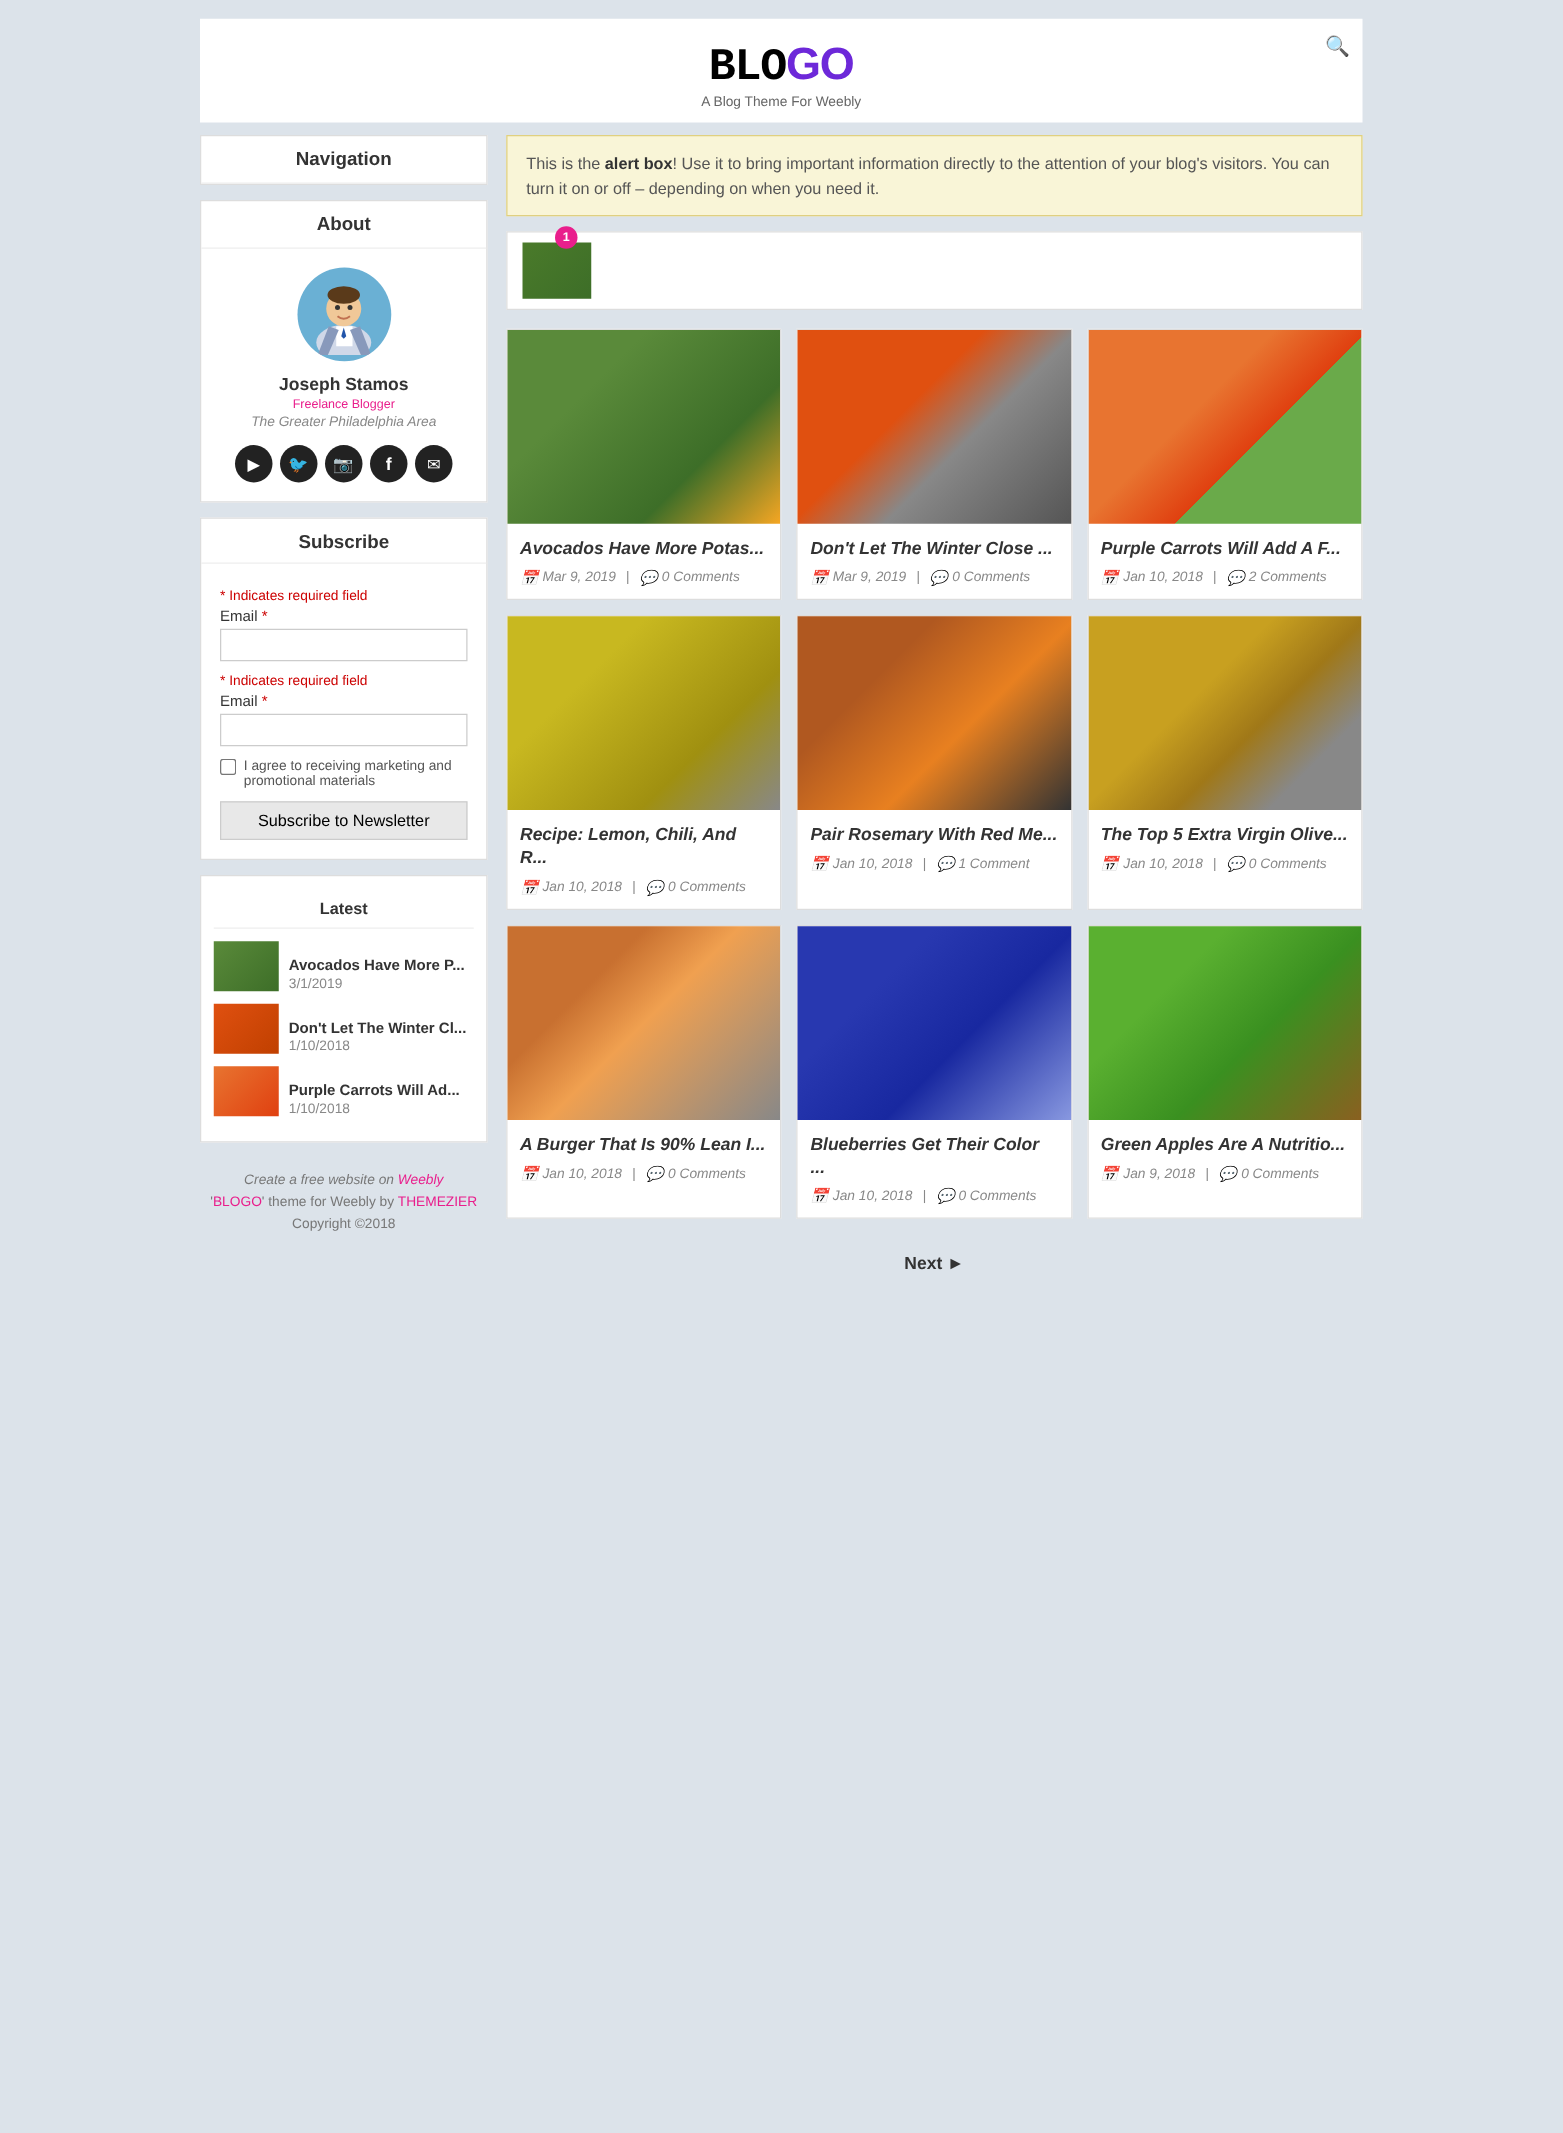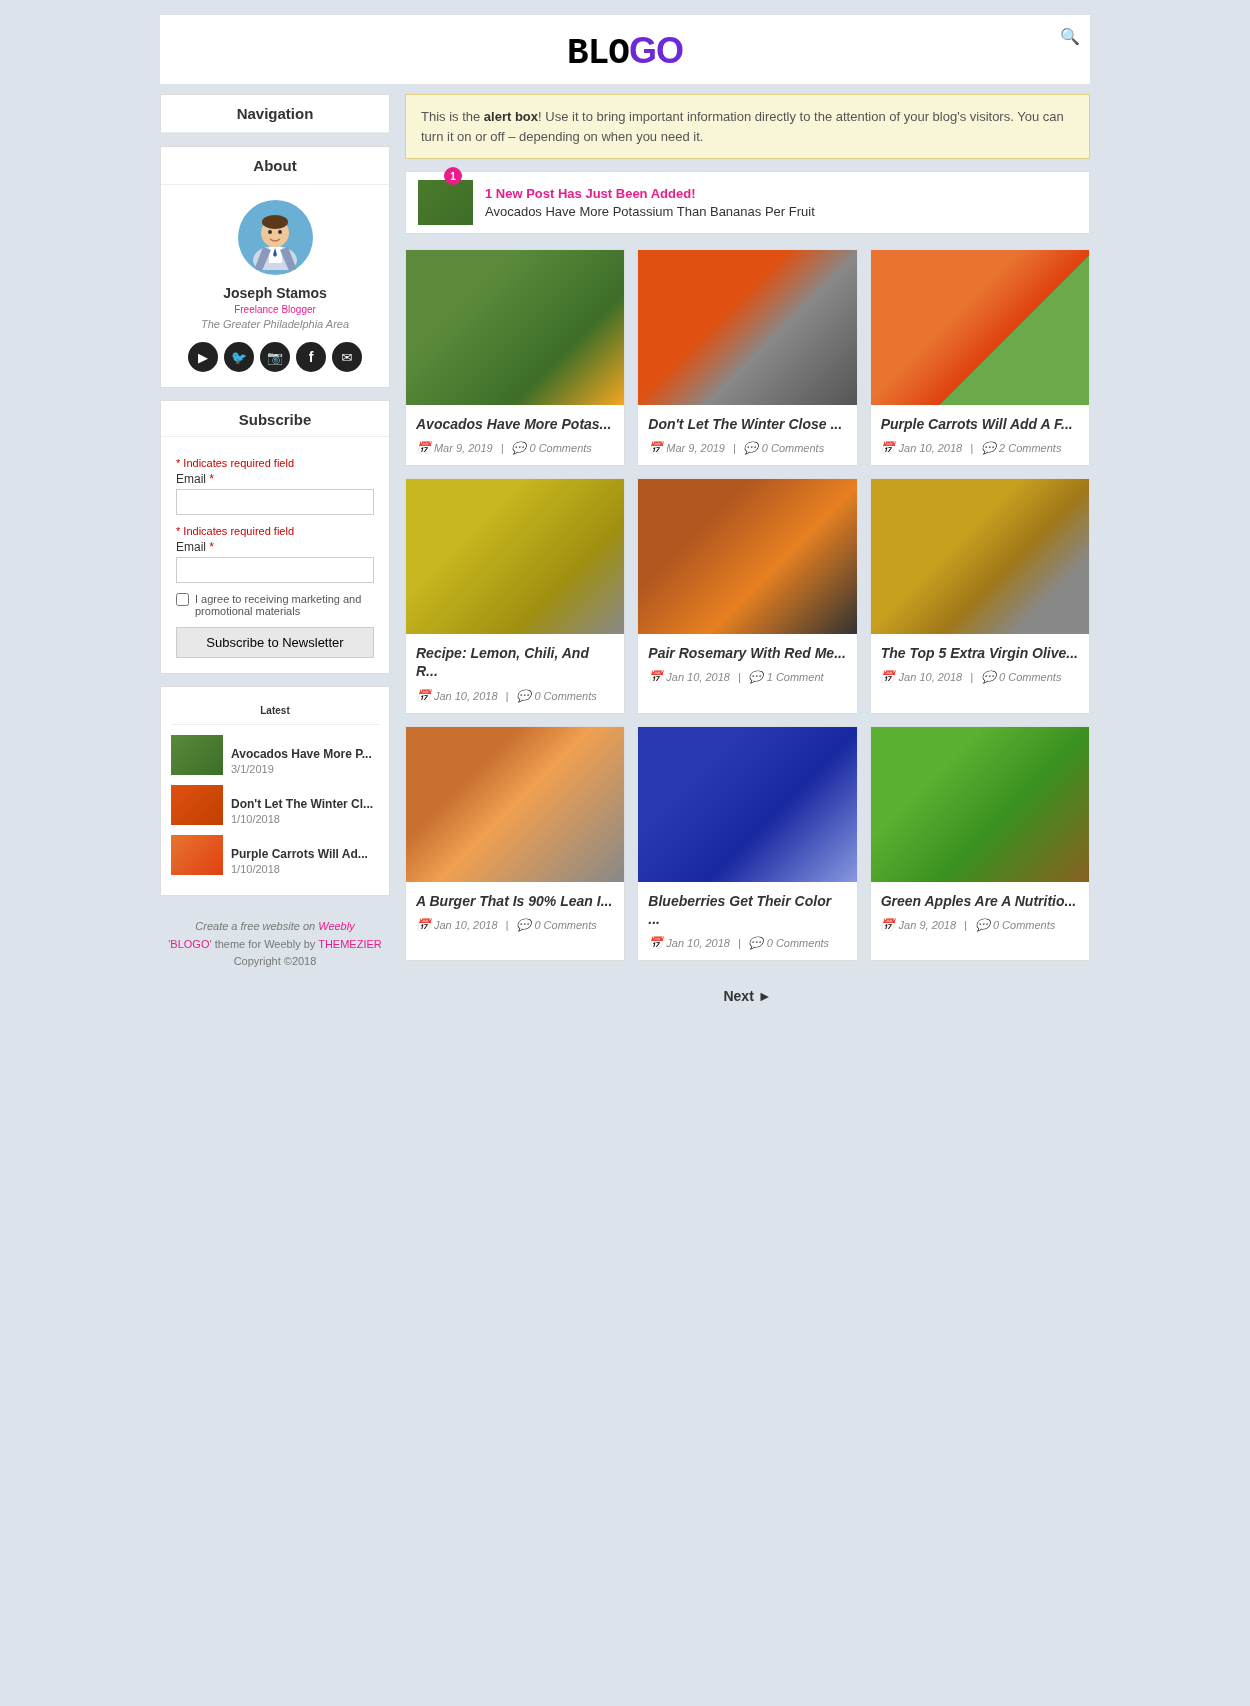--- a/index.html
+++ b/index.html
@@ -169,21 +169,21 @@
       padding: 7px;
       font-size: 13px;
       cursor: pointer;
       text-align: center;
     }
 
     
     .latest-box { padding: 10px; }
     .latest-title {
       font-weight: bold;
-      font-size: 10px;
+      font-size: 13px;
       text-align: center;
       padding: 8px 0;
       border-bottom: 1px solid #eee;
       margin-bottom: 10px;
     }
     .latest-item {
       display: flex;
       gap: 8px;
       margin-bottom: 10px;
       align-items: flex-end;
@@ -327,20 +327,21 @@
 </head>
 <body>
 
 <div class="page-wrapper">
 
   <div class="logo-area">
     <span class="search-icon-area">🔍</span>
     <div class="logo-text">
       <span class="logo-blo">BLO</span><span class="logo-go">GO</span>
     </div>
+    <span class="logo-tagline">A Blog Theme For Weebly</span>
   </div>
 
   <div class="layout">
 
     <div class="sidebar">
 
       <div class="sidebar-box">
         <div class="sidebar-box-title">Navigation</div>
       </div>
 
@@ -440,24 +441,20 @@
 
     <div class="main-content">
 
       <div class="alert-box">
         <span>This is the <strong>alert box</strong>! Use it to bring important information directly to the attention of your blog's visitors. You can turn it on or off – depending on when you need it.</span>
       </div>
 
       <div class="new-post-banner">
         <div class="new-post-thumb img-banner"></div>
         <div class="new-post-badge">1</div>
-        <div>
-          <div class="new-post-label">1 New Post Has Just Been Added!</div>
-          <div class="new-post-text">Avocados Have More Potassium Than Bananas Per Fruit</div>
-        </div>
       </div>
 
       <div class="posts-grid">
 
         <div class="post-card">
           <div class="post-card-img img-avocado"></div>
           <div class="post-card-body">
             <div class="post-card-title">Avocados Have More Potas...</div>
             <div class="post-card-meta">
               <span><span class="meta-icon">📅</span> Mar 9, 2019</span>

